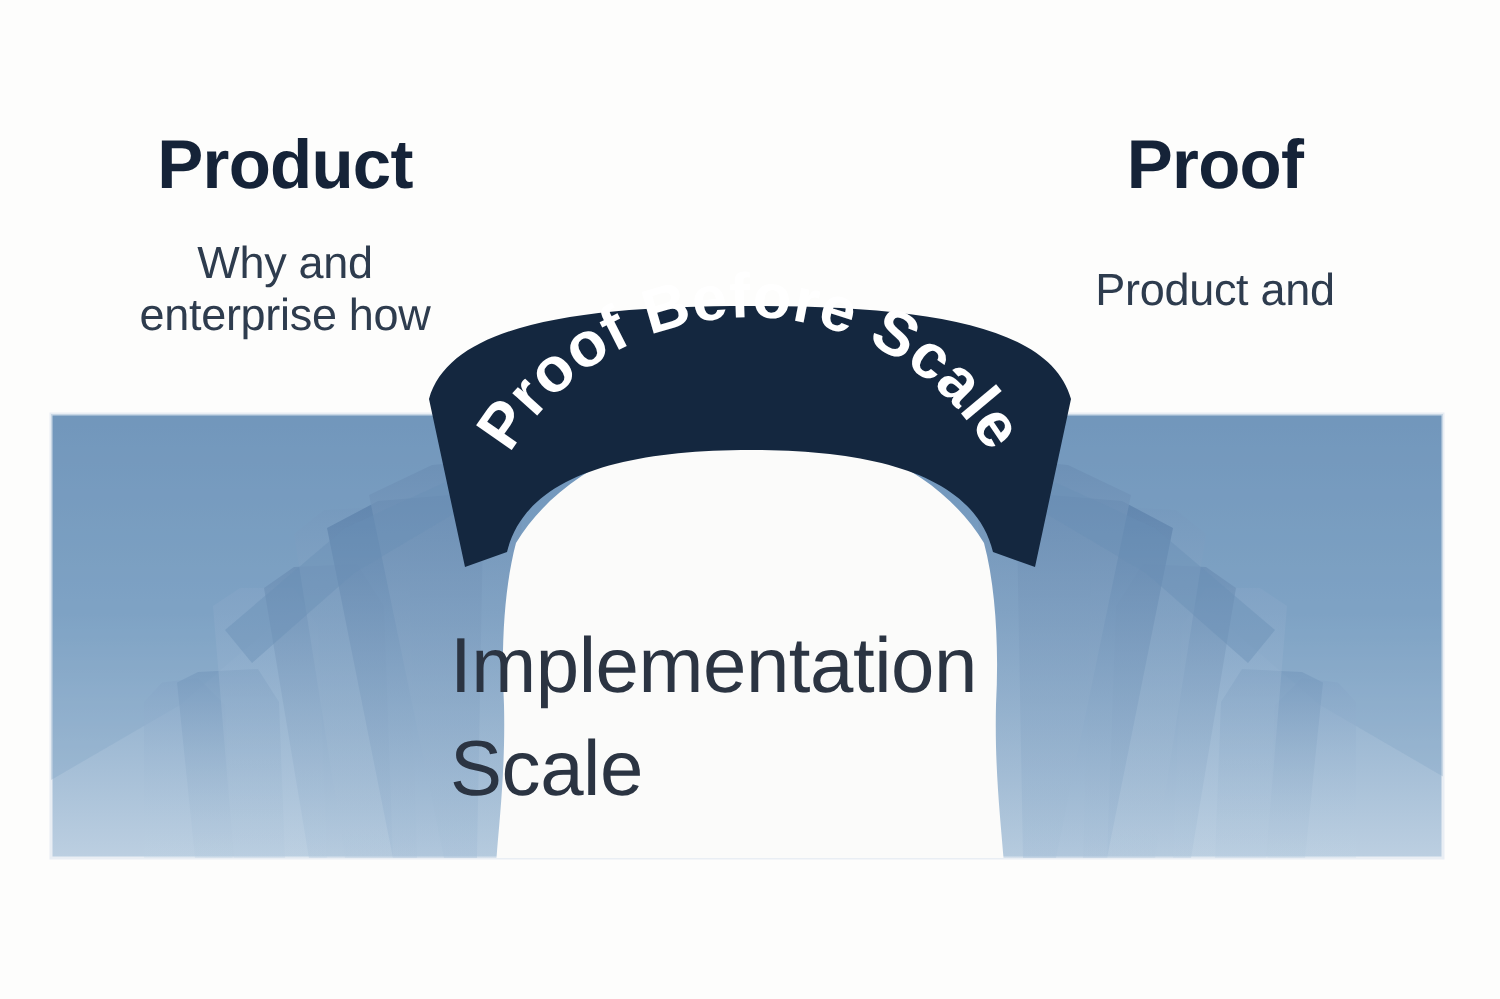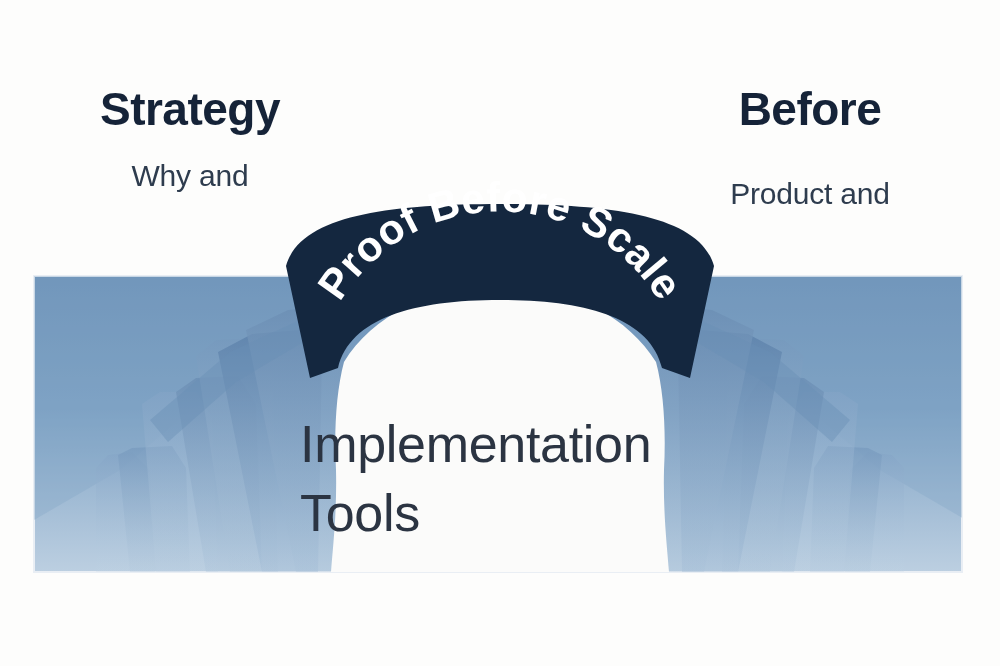--- a/index.html
+++ b/index.html
@@ -148,28 +148,29 @@
                L 662 368
                C 650 318 586 300 500 300
                C 414 300 350 318 338 368
                L 310 378 Z"></path>
       <text fill="#ffffff" font-family="Liberation Sans, sans-serif" font-size="42" font-weight="bold" letter-spacing="0.5">
         <textPath href="#archTextPath" startOffset="50%" text-anchor="middle">Proof Before Scale</textPath>
       </text>
     </g>
   </svg>
 
-  <div class="col-title" id="strategy-title">Strategy</div>
+  <div class="col-title" id="strategy-title">Product</div>
   <div class="col-sub" id="strategy-sub">
     <span>Why and</span><br>
+    <span>enterprise how</span>
   </div>
 
-  <div class="col-title" id="tools-title">Before</div>
+  <div class="col-title" id="tools-title">Proof</div>
   <div class="col-sub" id="tools-sub">
     <span>Product and</span><br>
   </div>
 
   <div id="chasm-label">
     <span>Implementation</span>
-    <span class="l2">Tools</span>
+    <span class="l2">Scale</span>
   </div>
 
 </div>
 
 </body></html>

